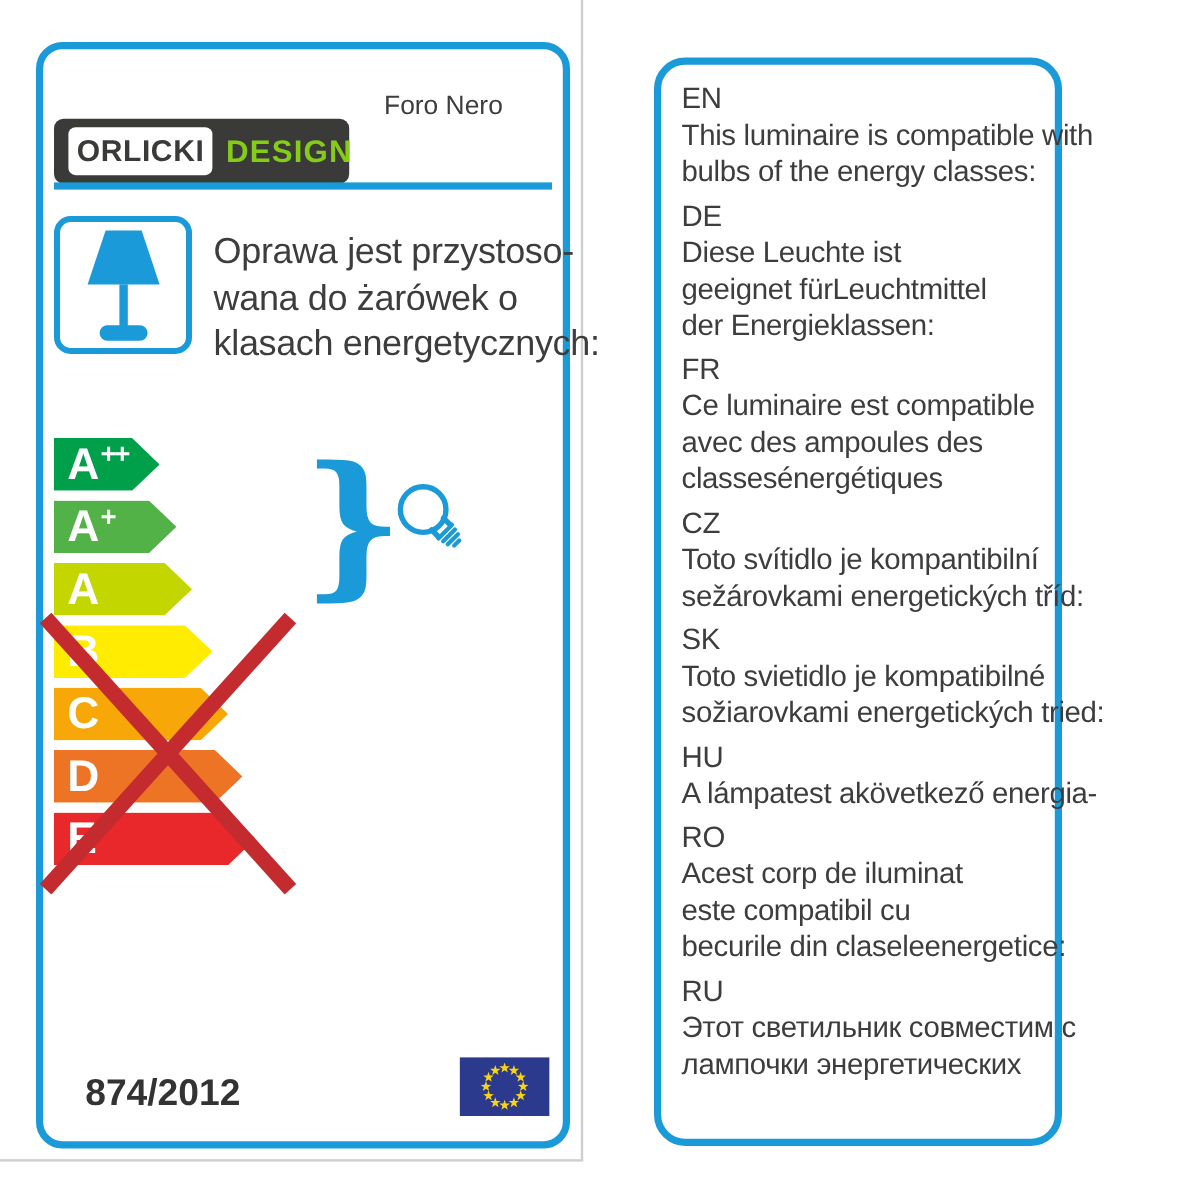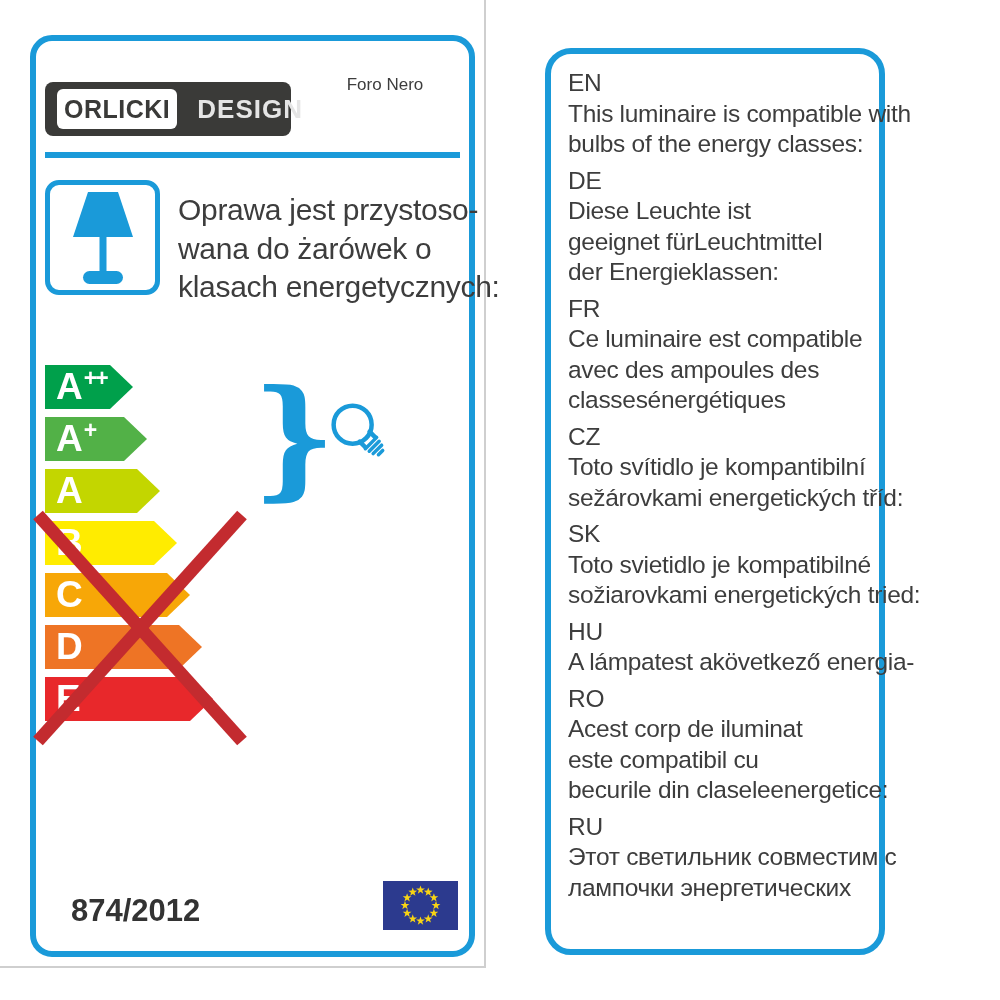--- a/index.html
+++ b/index.html
@@ -14,28 +14,28 @@
 
   .panel { position:absolute; box-sizing:border-box; background:#fff;
            border:6px solid var(--accent-blue,#1a9ad9); }
   .panel-left  { left:30px; top:35px;  width:445px; height:922px; border-radius:22px; }
   .panel-right { left:545px; top:48px; width:340px; height:907px; border-radius:26px;
                  padding:14px 0 0 17px; }
 
   .panel-left > * { position:absolute; }
 
   
-  .logo { left:9px; top:41px; width:246px; height:54px; background:var(--logo-dark,#3a3a38);
-          border-radius:8px; display:flex; align-items:center;gap:20px; }
+  .logo { left:9px; top:58px; width:246px; height:54px; background:var(--logo-dark,#3a3a38);
+          border-radius:8px; display:flex; align-items:center; }
   .logo-left { background:#fff; border-radius:6px; margin-left:12px; height:40px;
                display:flex; align-items:center; padding:0 7px; }
   .logo-left span { color:var(--logo-dark,#3a3a38); font-weight:bold; font-size:25px; letter-spacing:0.5px; }
-  .logo-right { color:#e5e5e5; font-weight:bold; font-size:26px; letter-spacing:1px; margin-left:0; }
-
-  .product { left:284px; top:34px; width:130px; text-align:center; font-size:17px; }
+  .logo-right { color:#84cc16; font-weight:bold; font-size:26px; letter-spacing:1px; margin-left:11px; }
+
+  .product { left:284px; top:34px; width:130px; text-align:left; font-size:22px; }
 
   .divider { left:9px; top:111px; width:415px; height:6px; background:var(--accent-blue,#1a9ad9); }
 
   .lamp-box { left:9px; top:139px; width:115px; height:115px; box-sizing:border-box;
               border:5px solid var(--accent-blue,#1a9ad9); border-radius:14px;
               display:flex; align-items:center; justify-content:center; }
 
   .desc { left:142px; top:150px; width:300px; font-size:30px; line-height:38.5px;
           letter-spacing:-0.3px; white-space:nowrap; }
 

